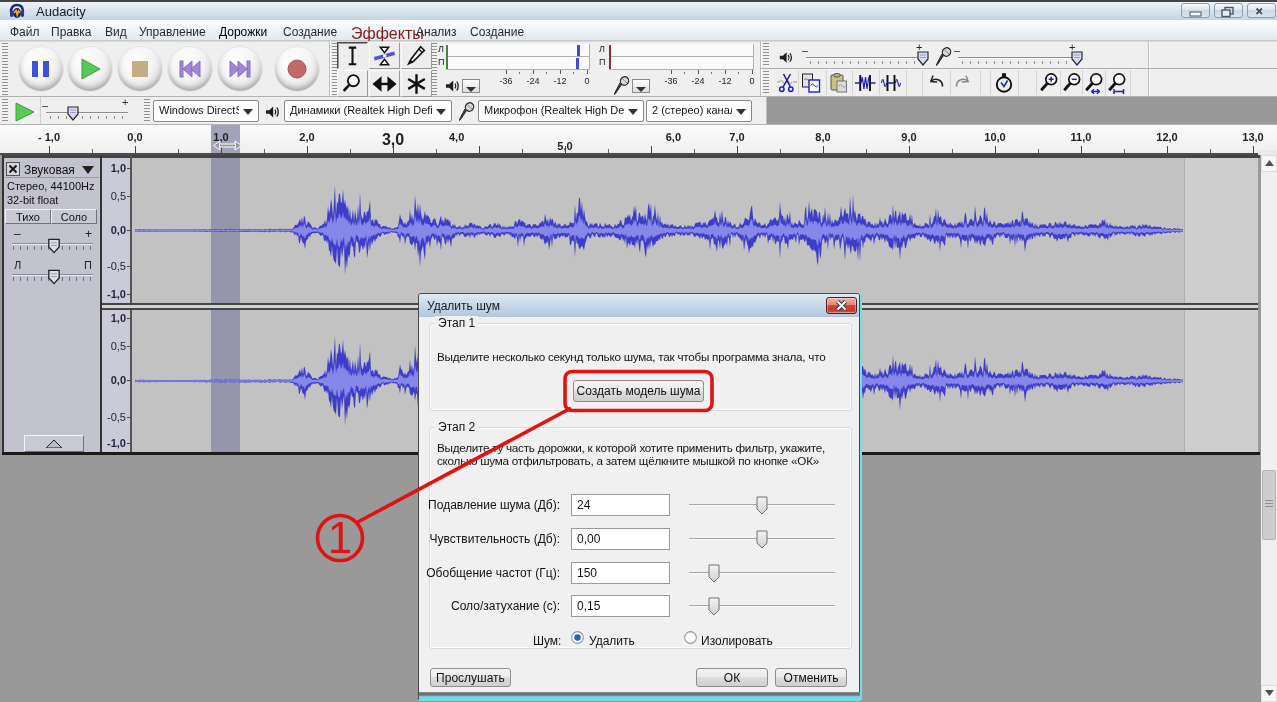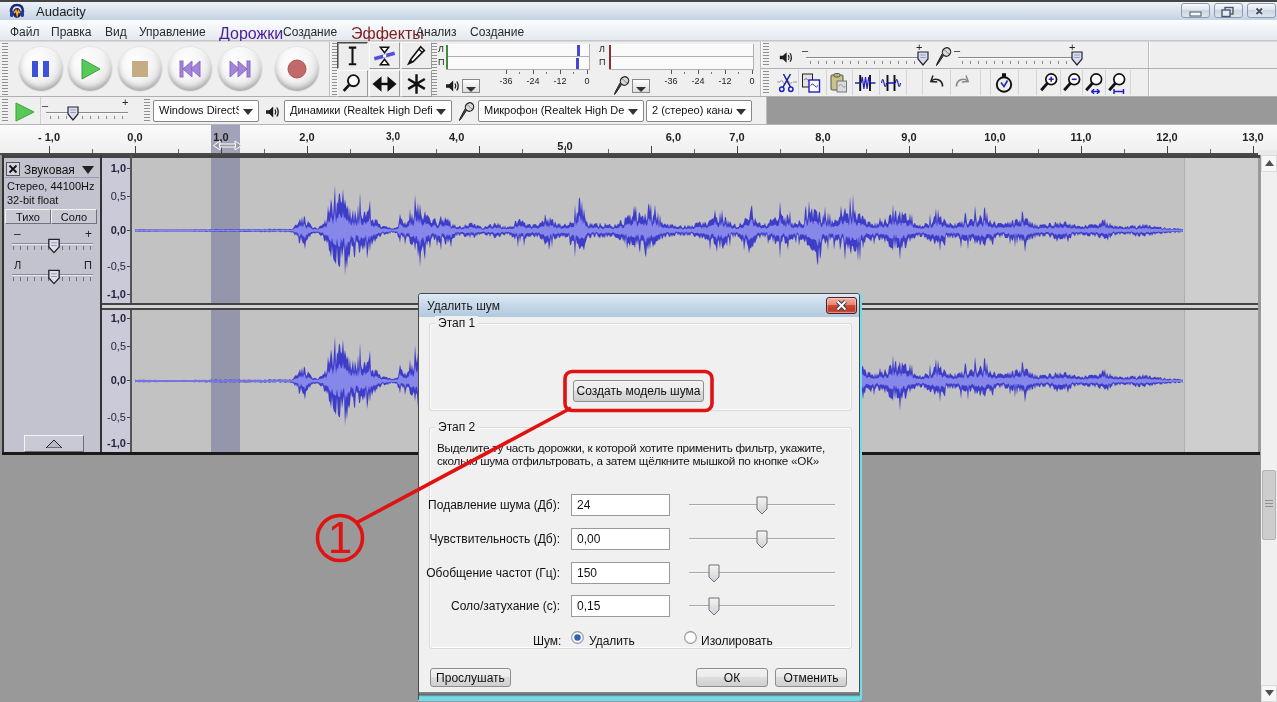--- a/index.html
+++ b/index.html
@@ -30,21 +30,21 @@
       </svg></div>
 <div class="abs" style="left:1247px;top:3px;width:29px;height:15px;border:1px solid #8a9cb2;border-radius:3px;background:linear-gradient(#f8fafc,#dfe6ee 45%,#ccd6e2 50%,#dde4ec);"><svg width="27" height="13" viewBox="0 0 27 13">
         <path d="M8.5 3.5 L14 9 M14 3.5 L8.5 9" stroke="#fbfcfd" stroke-width="3.6"></path>
         <path d="M8.5 3.5 L14 9 M14 3.5 L8.5 9" stroke="#3f5166" stroke-width="2"></path>
       </svg></div>
 <div class="abs" style="left:0;top:20px;width:1277px;height:21px;background:linear-gradient(#fcfdfe,#e3e9f0);border-bottom:1px solid #c8c8c8;"></div>
 <div class="abs" style="left:10px;top:25px;font-size:12px;color:#2a2a2a;">Файл</div>
 <div class="abs" style="left:51px;top:25px;font-size:12px;color:#2a2a2a;">Правка</div>
 <div class="abs" style="left:105px;top:25px;font-size:12px;color:#2a2a2a;">Вид</div>
 <div class="abs" style="left:139px;top:25px;font-size:12px;color:#2a2a2a;">Управление</div>
-<div class="abs" style="left:219px;top:25px;font-size:16px;color:#4c1d95;">Дорожки</div>
+<div class="abs" style="left:219px;top:25px;font-size:12px;color:#000000;">Дорожки</div>
 <div class="abs" style="left:283px;top:25px;font-size:12px;color:#2a2a2a;">Создание</div>
 <div class="abs" style="left:351px;top:25px;font-size:16px;color:#7f1d1d;">Эффекты</div>
 <div class="abs" style="left:416px;top:25px;font-size:12px;color:#2a2a2a;">Анализ</div>
 <div class="abs" style="left:470px;top:25px;font-size:12px;color:#2a2a2a;">Создание</div>
 <div class="abs" style="left:0;top:41px;width:1277px;height:56px;background:#efefef;border-top:1px solid #d8d8d8;"></div>
 <div class="abs" style="left:329px;top:41px;width:1px;height:56px;background:#bdbdbd;"></div>
 <div class="abs" style="left:330px;top:41px;width:1px;height:56px;background:#fbfbfb;"></div>
 <div class="abs" style="left:760px;top:41px;width:1px;height:56px;background:#bdbdbd;"></div>
 <div class="abs" style="left:761px;top:41px;width:1px;height:56px;background:#fbfbfb;"></div>
 <div class="abs" style="left:1148px;top:41px;width:1px;height:56px;background:#bdbdbd;"></div>
@@ -398,21 +398,21 @@
 <div class="abs" style="left:92px;top:149px;width:1px;height:4px;background:#666;"></div>
 <div class="abs" style="left:135px;top:131px;width:60px;margin-left:-30px;text-align:center;font-size:11px;font-weight:bold;color:#222;">0,0</div>
 <div class="abs" style="left:135px;top:146px;width:1px;height:7px;background:#444;"></div>
 <div class="abs" style="left:178px;top:149px;width:1px;height:4px;background:#666;"></div>
 <div class="abs" style="left:221px;top:131px;width:60px;margin-left:-30px;text-align:center;font-size:11px;font-weight:bold;color:#222;">1,0</div>
 <div class="abs" style="left:221px;top:146px;width:1px;height:7px;background:#444;"></div>
 <div class="abs" style="left:264px;top:149px;width:1px;height:4px;background:#666;"></div>
 <div class="abs" style="left:307px;top:131px;width:60px;margin-left:-30px;text-align:center;font-size:11px;font-weight:bold;color:#222;">2,0</div>
 <div class="abs" style="left:307px;top:146px;width:1px;height:7px;background:#444;"></div>
 <div class="abs" style="left:350px;top:149px;width:1px;height:4px;background:#666;"></div>
-<div class="abs" style="left:393px;top:131px;width:60px;margin-left:-30px;text-align:center;font-size:10px;font-weight:bold;color:#222;">3,0</div>
+<div class="abs" style="left:393px;top:131px;width:60px;margin-left:-30px;text-align:center;font-size:16px;font-weight:bold;color:#222;">3,0</div>
 <div class="abs" style="left:393px;top:146px;width:1px;height:7px;background:#444;"></div>
 <div class="abs" style="left:436px;top:149px;width:1px;height:4px;background:#666;"></div>
 <div class="abs" style="left:479px;top:131px;width:60px;margin-left:-30px;text-align:left;font-size:11px;font-weight:bold;color:#222;">4,0</div>
 <div class="abs" style="left:479px;top:146px;width:1px;height:7px;background:#444;"></div>
 <div class="abs" style="left:522px;top:149px;width:1px;height:4px;background:#666;"></div>
 <div class="abs" style="left:565px;top:131px;width:60px;margin-left:-30px;text-align:center;font-size:11px;font-weight:bold;color:#222;margin-top:9px;">5,0</div>
 <div class="abs" style="left:565px;top:146px;width:1px;height:7px;background:#444;"></div>
 <div class="abs" style="left:608px;top:149px;width:1px;height:4px;background:#666;"></div>
 <div class="abs" style="left:651px;top:131px;width:60px;margin-left:-30px;text-align:right;font-size:11px;font-weight:bold;color:#222;">6,0</div>
 <div class="abs" style="left:651px;top:146px;width:1px;height:7px;background:#444;"></div>
@@ -562,20 +562,21 @@
 <div class="abs" style="left:826px;top:297px;width:31px;height:17px;border:1px solid #4e1f24;border-radius:3px;
 background:linear-gradient(#f5b0a4 0%,#e8836f 45%,#cf4936 50%,#c03a28 80%,#cc5946 100%);box-shadow:inset 0 0 0 1px rgba(255,255,255,.35);"></div>
 <svg class="abs" style="left:826px;top:297px" width="31" height="17" viewBox="0 0 31 17">
 <path d="M11.5 4.5 L19.5 12.5 M19.5 4.5 L11.5 12.5" stroke="#2e3e50" stroke-width="4"></path>
 <path d="M11.5 4.5 L19.5 12.5 M19.5 4.5 L11.5 12.5" stroke="#ffffff" stroke-width="2"></path>
     </svg>
 <div class="abs" style="left:429px;top:323px;width:423px;height:88px;border:1px solid #d9d9d9;border-radius:3px;box-shadow:inset 0 0 0 1px #fdfdfd;"></div>
 <div class="abs" style="left:435px;top:316px;background:#f0f0f0;padding:0 3px;font-size:12px;color:#111;">Этап 1</div>
 <div class="abs" style="left:429px;top:427px;width:423px;height:222px;border:1px solid #d9d9d9;border-radius:3px;box-shadow:inset 0 0 0 1px #fdfdfd;"></div>
 <div class="abs" style="left:435px;top:420px;background:#f0f0f0;padding:0 3px;font-size:12px;color:#111;">Этап 2</div>
+<div class="abs t12" style="left:437px;top:350px;">Выделите несколько секунд только шума, так чтобы программа знала, что</div>
 <div class="abs btn7" style="left:573px;top:380px;width:131px;height:22px;line-height:21px;">Создать модель шума</div>
 <div class="abs t12" style="left:437px;top:441px;">Выделите ту часть дорожки, к которой хотите применить фильтр, укажите,</div>
 <div class="abs t12" style="left:437px;top:454px;">сколько шума отфильтровать, а затем щёлкните мышкой по кнопке «ОК»</div>
 <div class="abs" style="left:390px;top:498px;width:170px;text-align:right;font-size:12px;color:#111;white-space:nowrap;">Подавление шума (Дб):</div>
 <div class="abs" style="left:571px;top:494px;width:99px;height:22px;background:#fff;border:1px solid #9a9a9a;font-size:12px;color:#111;padding:3px 0 0 5px;">24</div>
 <div class="abs" style="left:689px;top:504px;width:146px;height:2px;background:#a8a8a8;border-bottom:1px solid #f8f8f8;"></div>
 <svg class="abs" style="left:756px;top:496px" width="12" height="19" viewBox="0 0 12 19">
       <path d="M1 1 h10 v12 L6 18 L1 13 Z" fill="url(#gt)" stroke="#707070"></path>
       <defs>
         <linearGradient id="gt" x1="0" y1="0" x2="0" y2="1">

